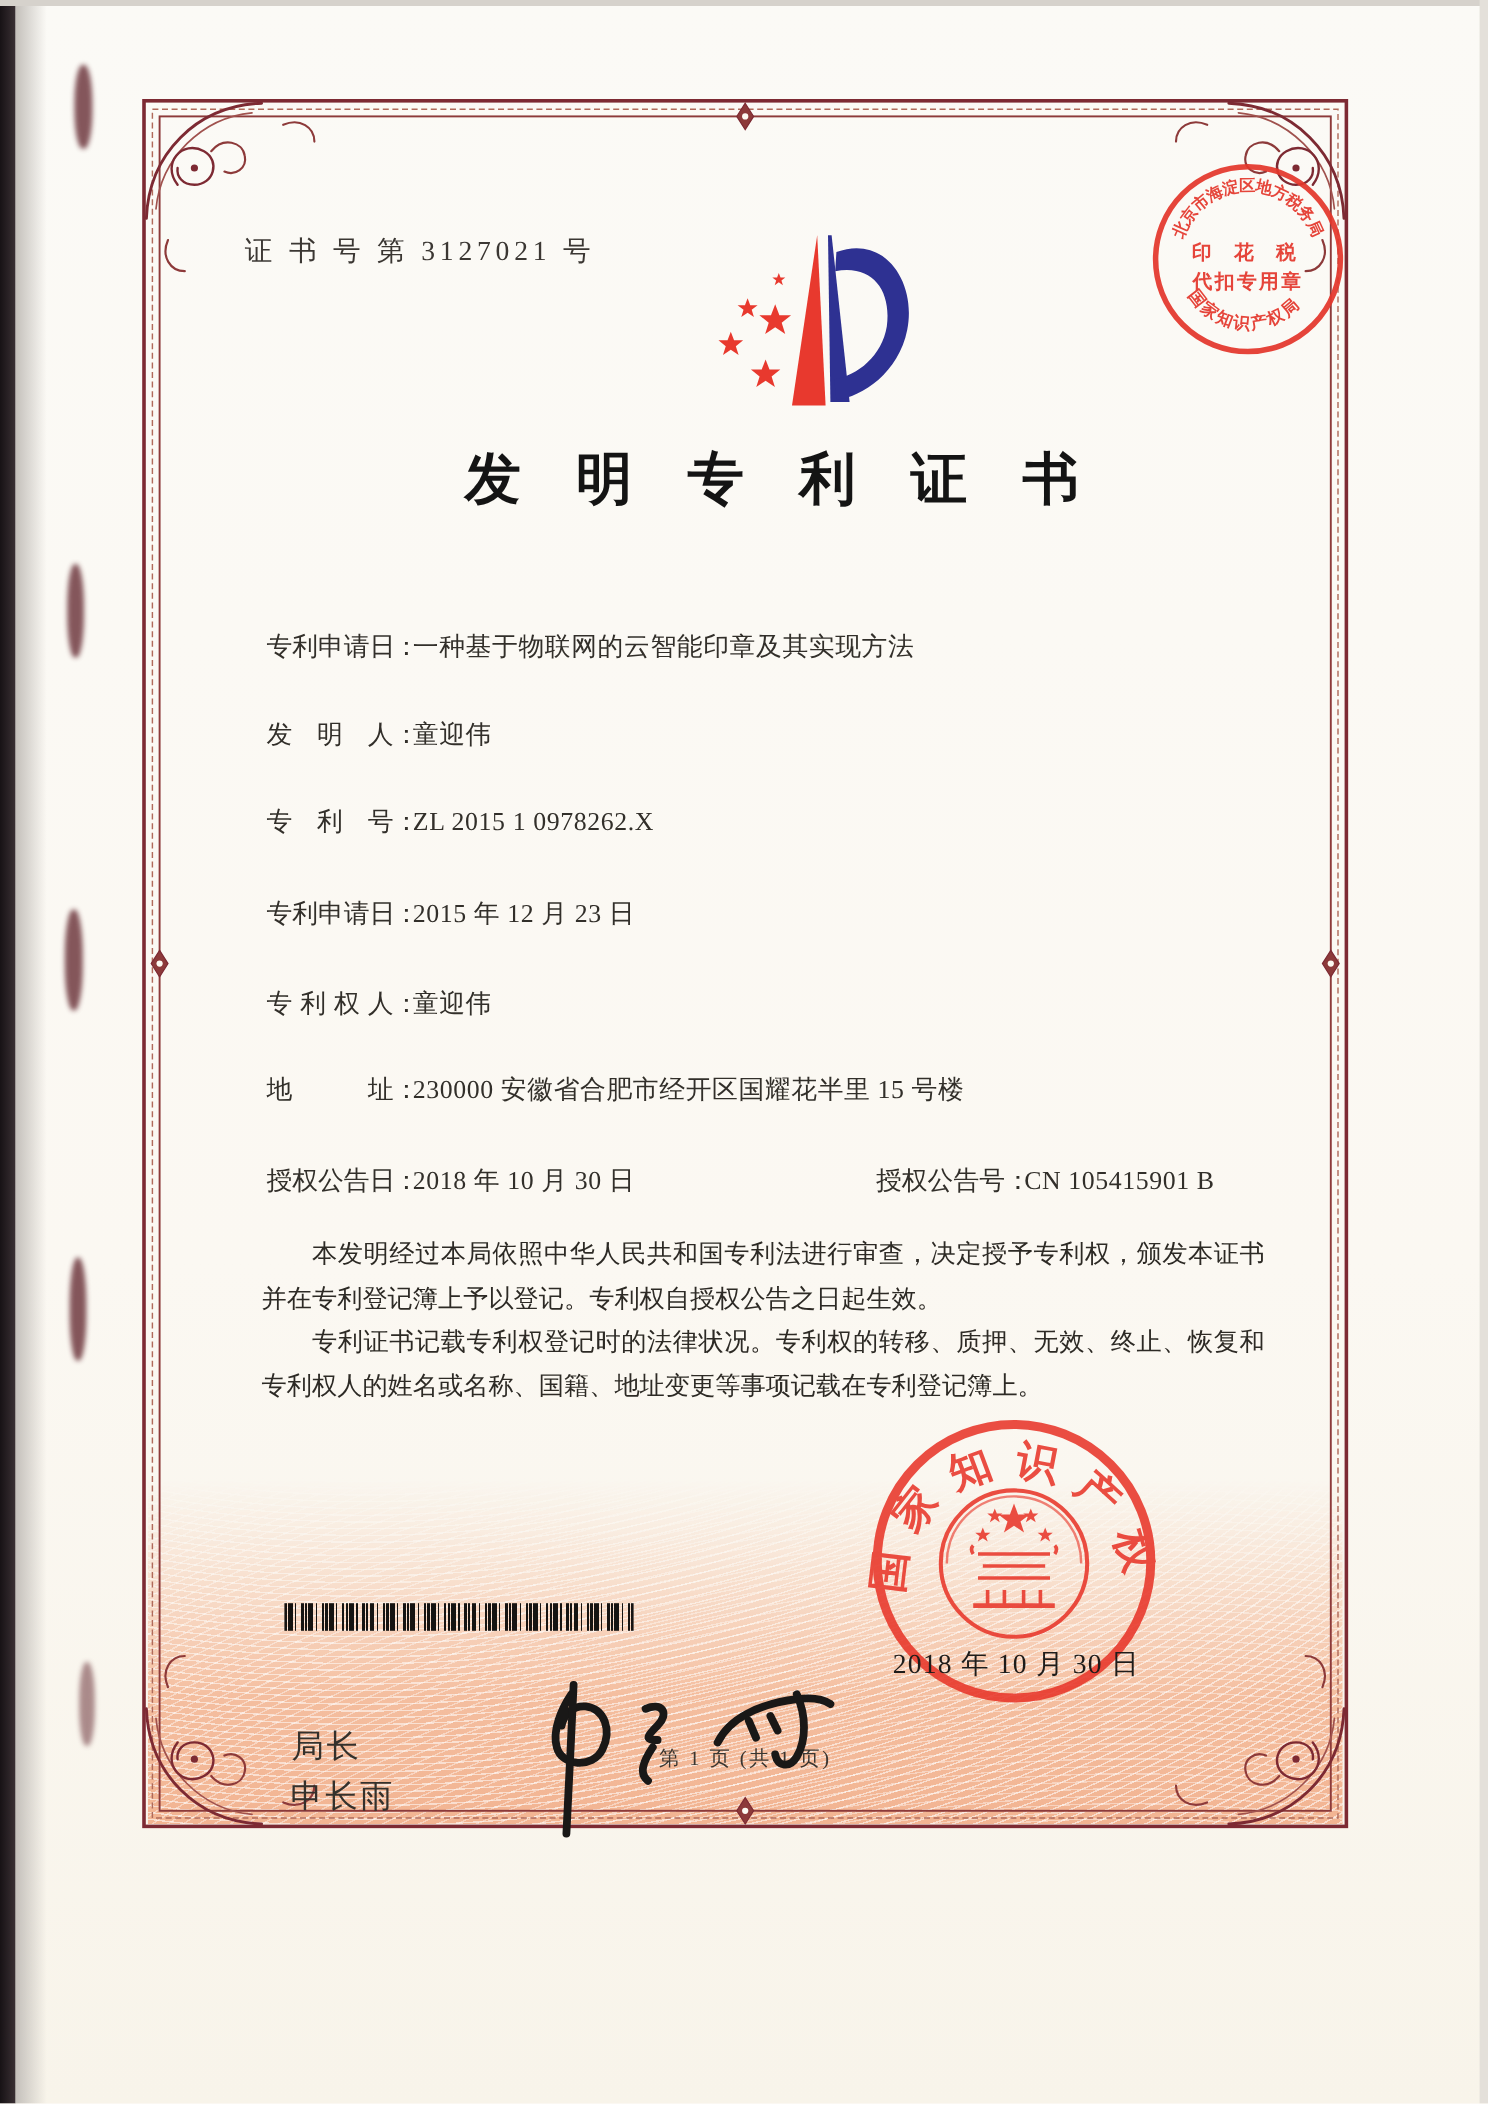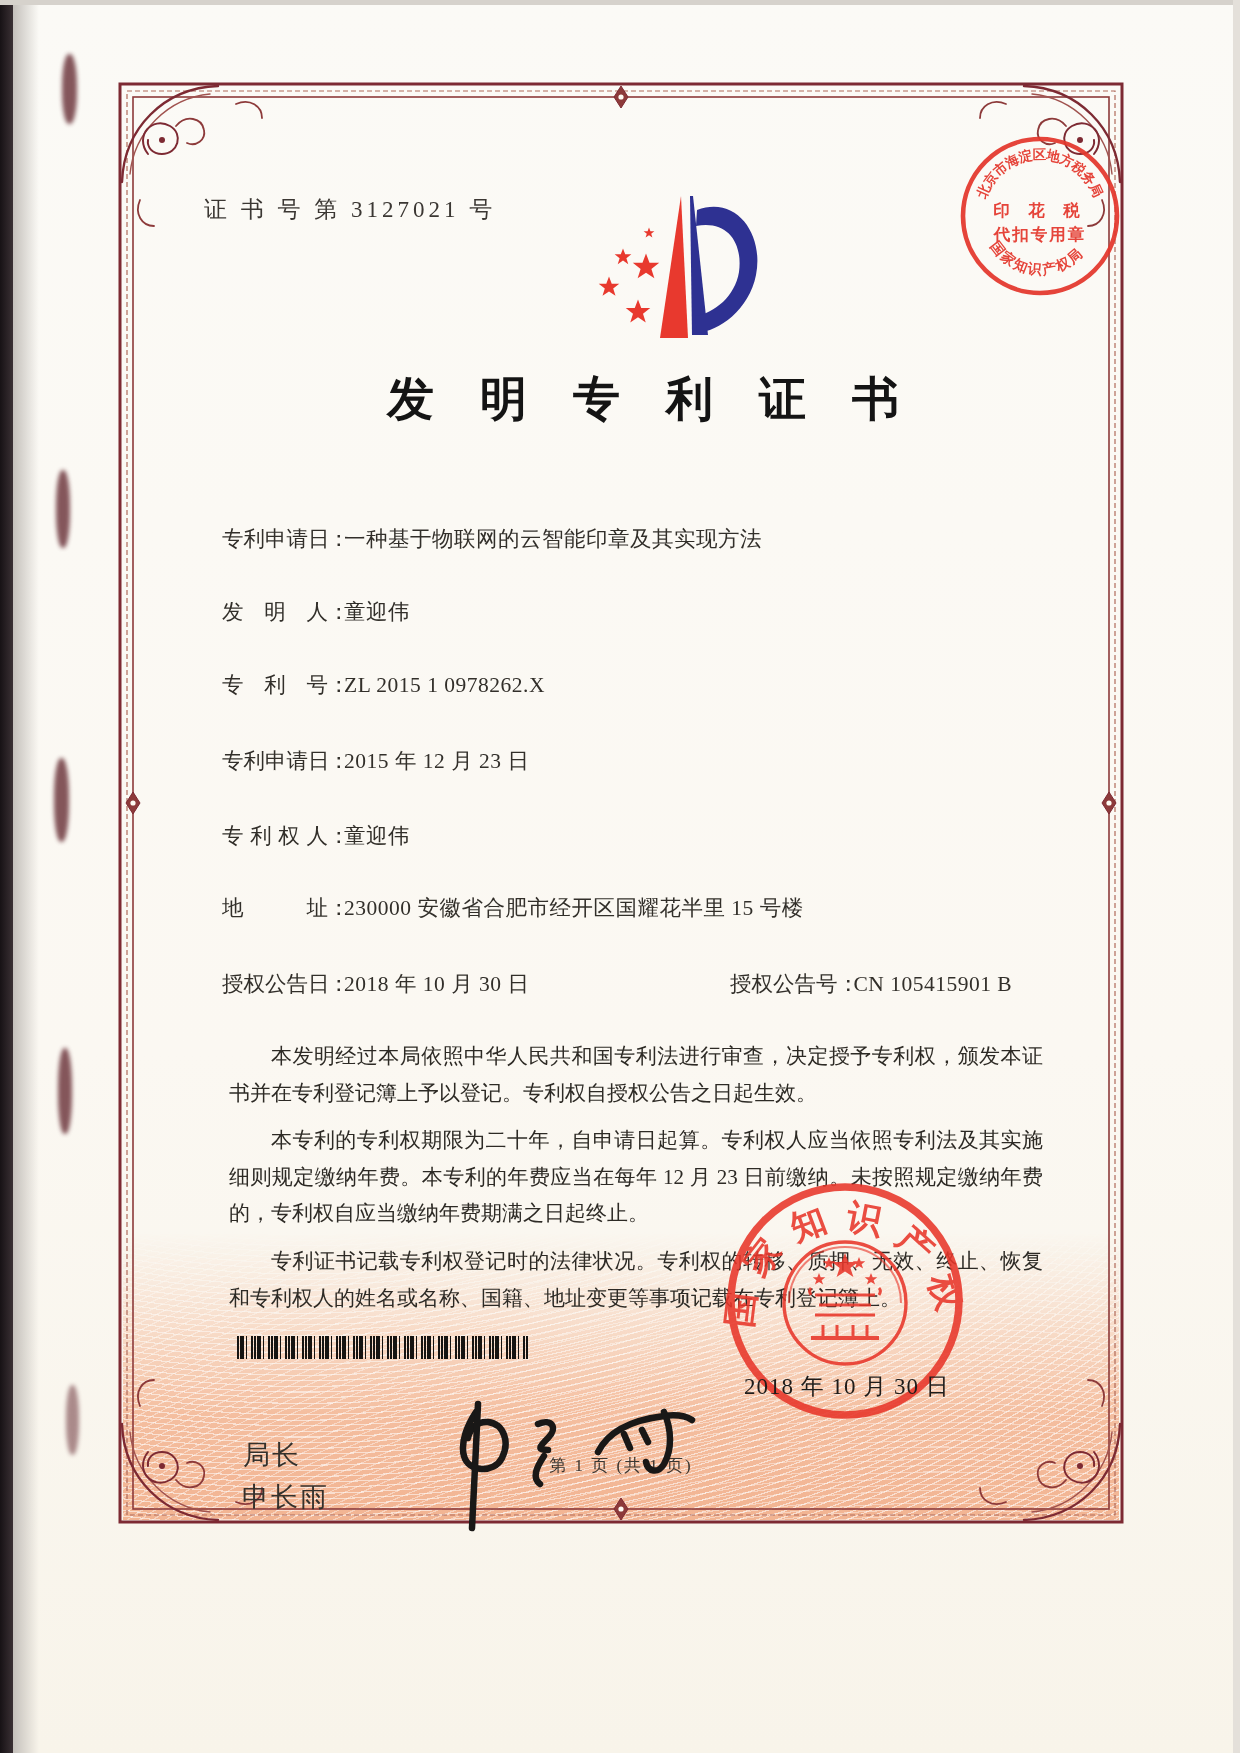--- a/index.html
+++ b/index.html
@@ -33,21 +33,21 @@
          letter-spacing:46px;text-indent:46px;color:#141414;white-space:nowrap;}
   
   .frow{left:222px;font-size:21.5px;line-height:30px;color:#322f2a;white-space:nowrap;}
   .flabel{display:inline-block;width:106px;text-align:justify;text-align-last:justify;vertical-align:top;}
   .fcolon{display:inline-block;width:16px;vertical-align:top;}
   .fvalue{display:inline-block;vertical-align:top;letter-spacing:.5px;}
   .grant-no{left:508px;top:0;}
   
   .body-block{left:218px;top:1027px;width:836px;font-size:21px;line-height:36.6px;
               text-align:justify;color:#2d2a25;}
-  .body-block p{margin:11px;text-indent:2em;}
+  .body-block p{margin:0;text-indent:2em;}
   .barcode{
     left:237px;top:1336px;width:291px;height:23px;
     background:
       repeating-linear-gradient(90deg,#161412 0 2px,rgba(0,0,0,0) 2px 3px,#161412 3px 7px,rgba(0,0,0,0) 7px 9px,#161412 9px 10px,rgba(0,0,0,0) 10px 14px,#161412 14px 16px,rgba(0,0,0,0) 16px 17px);
   }
   .chief-label{left:243px;top:1437px;font-size:27px;font-family:Liberation Serif, serif;color:#34312c;letter-spacing:2px;}
   .chief-name{left:242px;top:1479px;font-size:27px;font-family:"Liberation Sans","DejaVu Sans",sans-serif;color:#34312c;letter-spacing:2px;}
   .seal-date{left:744px;top:1371px;font-size:23px;letter-spacing:1px;color:#1e1c1a;white-space:pre;z-index:6;}
   .page-footer{left:118px;top:1454px;width:1006px;text-align:center;font-size:17px;letter-spacing:2px;color:#3a3631;}
   .z5{z-index:5;} .z4{z-index:4;} .z3{z-index:3;} .z2{z-index:2;} .z1{z-index:1;}
@@ -148,21 +148,20 @@
 <div class="abs frow z3" style="top:893px;text-decoration:underline;">
   <span class="flabel">地址</span><span class="fcolon">：</span><span class="fvalue">230000 安徽省合肥市经开区国耀花半里 15 号楼</span>
 </div>
 <div class="abs frow z3" style="top:969px;width:900px;">
   <span class="flabel">授权公告日</span><span class="fcolon">：</span><span class="fvalue">2018 年 10 月 30 日</span>
   <span class="abs grant-no"><span>授权公告号</span><span class="fcolon">：</span><span class="fvalue">CN 105415901 B</span></span>
 </div>
 
 <div class="abs body-block z3">
   <p>本发明经过本局依照中华人民共和国专利法进行审查，决定授予专利权，颁发本证书并在专利登记簿上予以登记。专利权自授权公告之日起生效。</p>
-  <p>本专利的专利权期限为二十年，自申请日起算。专利权人应当依照专利法及其实施细则规定缴纳年费。本专利的年费应当在每年 12 月 23 日前缴纳。未按照规定缴纳年费的，专利权自应当缴纳年费期满之日起终止。</p>
   <p>专利证书记载专利权登记时的法律状况。专利权的转移、质押、无效、终止、恢复和专利权人的姓名或名称、国籍、地址变更等事项记载在专利登记簿上。</p>
 </div>
 
 <div class="abs barcode z3"></div>
 
 <div class="abs chief-label z3">局长</div>
 <div class="abs chief-name z3">申长雨</div>
 
 <svg class="abs z4" style="left:420px;top:1390px;" width="290" height="150" viewBox="0 0 290 150">
   <g fill="none" stroke="#191817" stroke-width="6.5" stroke-linecap="round" stroke-linejoin="round">

